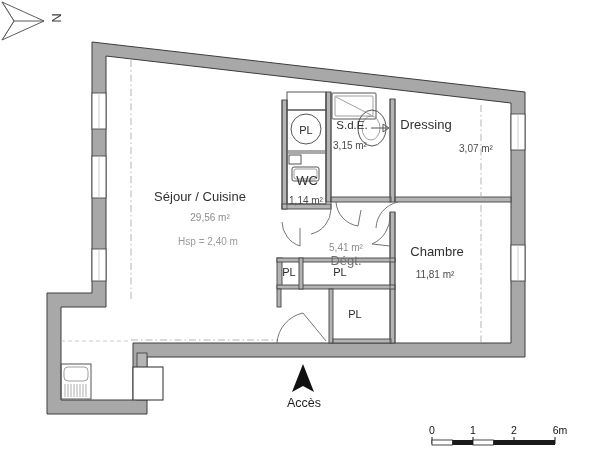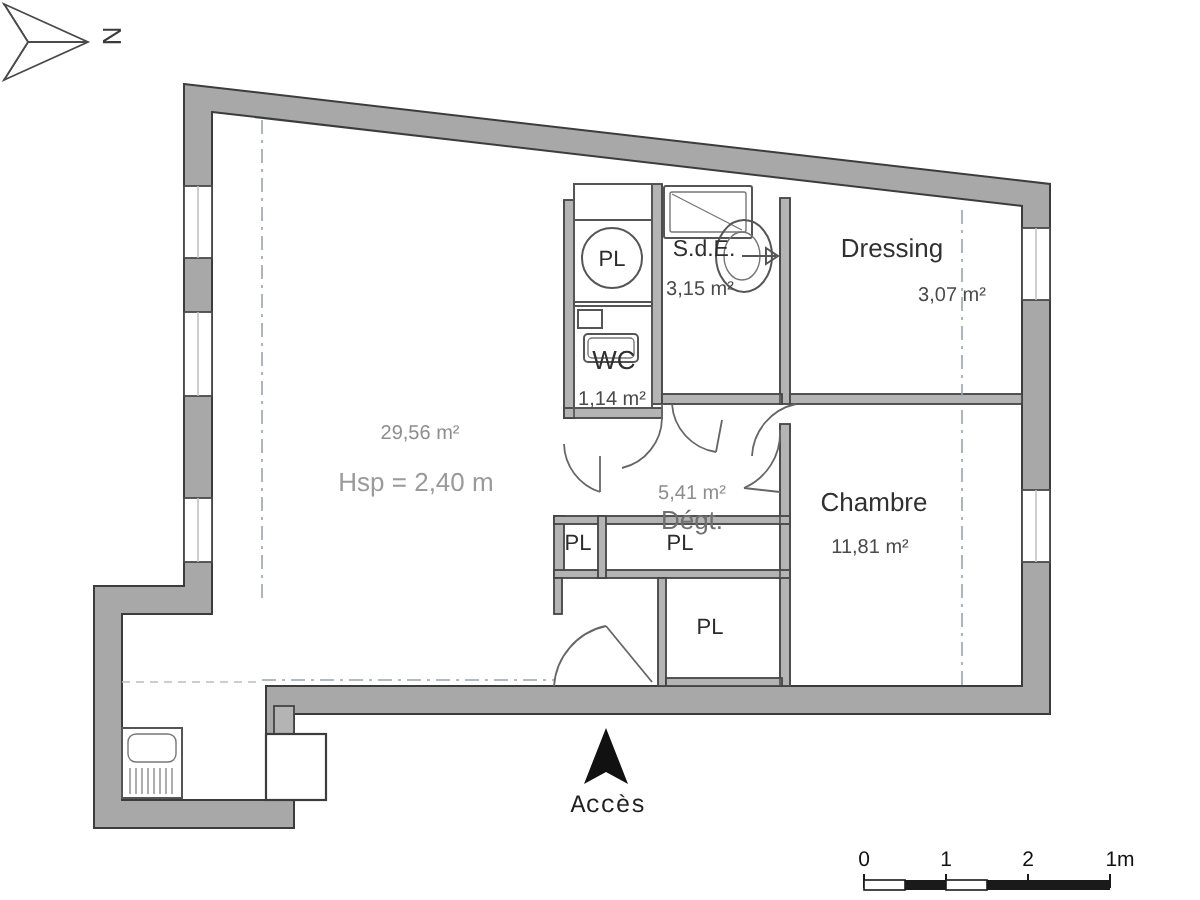--- a/index.html
+++ b/index.html
@@ -49,21 +49,21 @@
     text-align: center;
     transform: translate(-50%, -50%);
     pointer-events: none;
   }
   .lbl-room  { font-size: 13px; color: #303030; }
   .lbl-area  { font-size: 10px; color: #4a4a4a; }
   .lbl-area-faint { font-size: 10px; color: #8e8e8e; }
   .lbl-room-faint { font-size: 13px; color: #6f6f6f; }
   .lbl-sm    { font-size: 11.5px; color: #2e2e2e; }
   .lbl-pl    { font-size: 11px; color: #2b2b2b; }
-  .lbl-hsp   { font-size: 13px; color: #9a9a9a; }
+  .lbl-hsp   { font-size: 10px; color: #9a9a9a; }
   .lbl-acces { font-size: 12.5px; color: #1f1f1f; }
   .lbl-scale { font-size: 10.5px; color: #111111; }
   .lbl-north { font-size: 13px; color: #3a3a3a;
                transform: translate(-50%,-50%) rotate(90deg); }
 </style>
 </head>
 <body>
 
 <div id="plan-root">
 
@@ -240,43 +240,44 @@
       <line class="scale-line" x1="555" y1="437" x2="555" y2="444"></line>
       <rect class="scale-white" x="432" y="440" width="20.5" height="5"></rect>
       <rect class="scale-black" x="452.5" y="440" width="20.5" height="5"></rect>
       <rect class="scale-white" x="473" y="440" width="20.5" height="5"></rect>
       <rect class="scale-black" x="493.5" y="440" width="61.5" height="5"></rect>
     </g>
   </svg>
 
   <div class="lbl lbl-north" style="left:56px; top:18px;">N</div>
 
+  <div class="lbl lbl-room" style="left:200px; top:196px;">Séjour / Cuisine</div>
   <div class="lbl lbl-area-faint" style="left:210px; top:217px;">29,56 m²</div>
   <div class="lbl lbl-hsp" style="left:208px; top:241px;">Hsp = 2,40 m</div>
 
   <div class="lbl lbl-sm" style="left:352px; top:125px;">S.d.E.</div>
   <div class="lbl lbl-area" style="left:350px; top:145px;">3,15 m²</div>
 
-  <div class="lbl lbl-room" style="left:446px; top:124px;text-align:right;">Dressing</div>
+  <div class="lbl lbl-room" style="left:426px; top:124px;text-align:right;">Dressing</div>
   <div class="lbl lbl-area" style="left:444px; top:148px;margin-left:32px;">3,07 m²</div>
 
   <div class="lbl lbl-room" style="left:307px; top:180px;">WC</div>
   <div class="lbl lbl-area" style="left:306px; top:200px;text-align:center;">1,14 m²</div>
 
   <div class="lbl lbl-room-faint" style="left:346px; top:228px;margin-top:32px;">Dégt.</div>
   <div class="lbl lbl-area-faint" style="left:346px; top:247px;">5,41 m²</div>
 
   <div class="lbl lbl-room" style="left:437px; top:251px;">Chambre</div>
   <div class="lbl lbl-area" style="left:435px; top:274px;">11,81 m²</div>
 
   <div class="lbl lbl-pl" style="left:306px; top:130px;">PL</div>
   <div class="lbl lbl-pl" style="left:289px; top:272px;">PL</div>
   <div class="lbl lbl-pl" style="left:340px; top:272px;">PL</div>
   <div class="lbl lbl-pl" style="left:355px; top:314px;">PL</div>
 
-  <div class="lbl lbl-acces" style="left:304px; top:403px;font-family:Liberation Mono, monospace;">Accès</div>
+  <div class="lbl lbl-acces" style="left:304px; top:403px;">Accès</div>
 
   <div class="lbl lbl-scale" style="left:432px; top:430px;">0</div>
   <div class="lbl lbl-scale" style="left:473px; top:430px;">1</div>
   <div class="lbl lbl-scale" style="left:514px; top:430px;">2</div>
-  <div class="lbl lbl-scale" style="left:560px; top:430px;">1m</div>
+  <div class="lbl lbl-scale" style="left:560px; top:430px;">6m</div>
 
 </div>
 
 </body></html>

